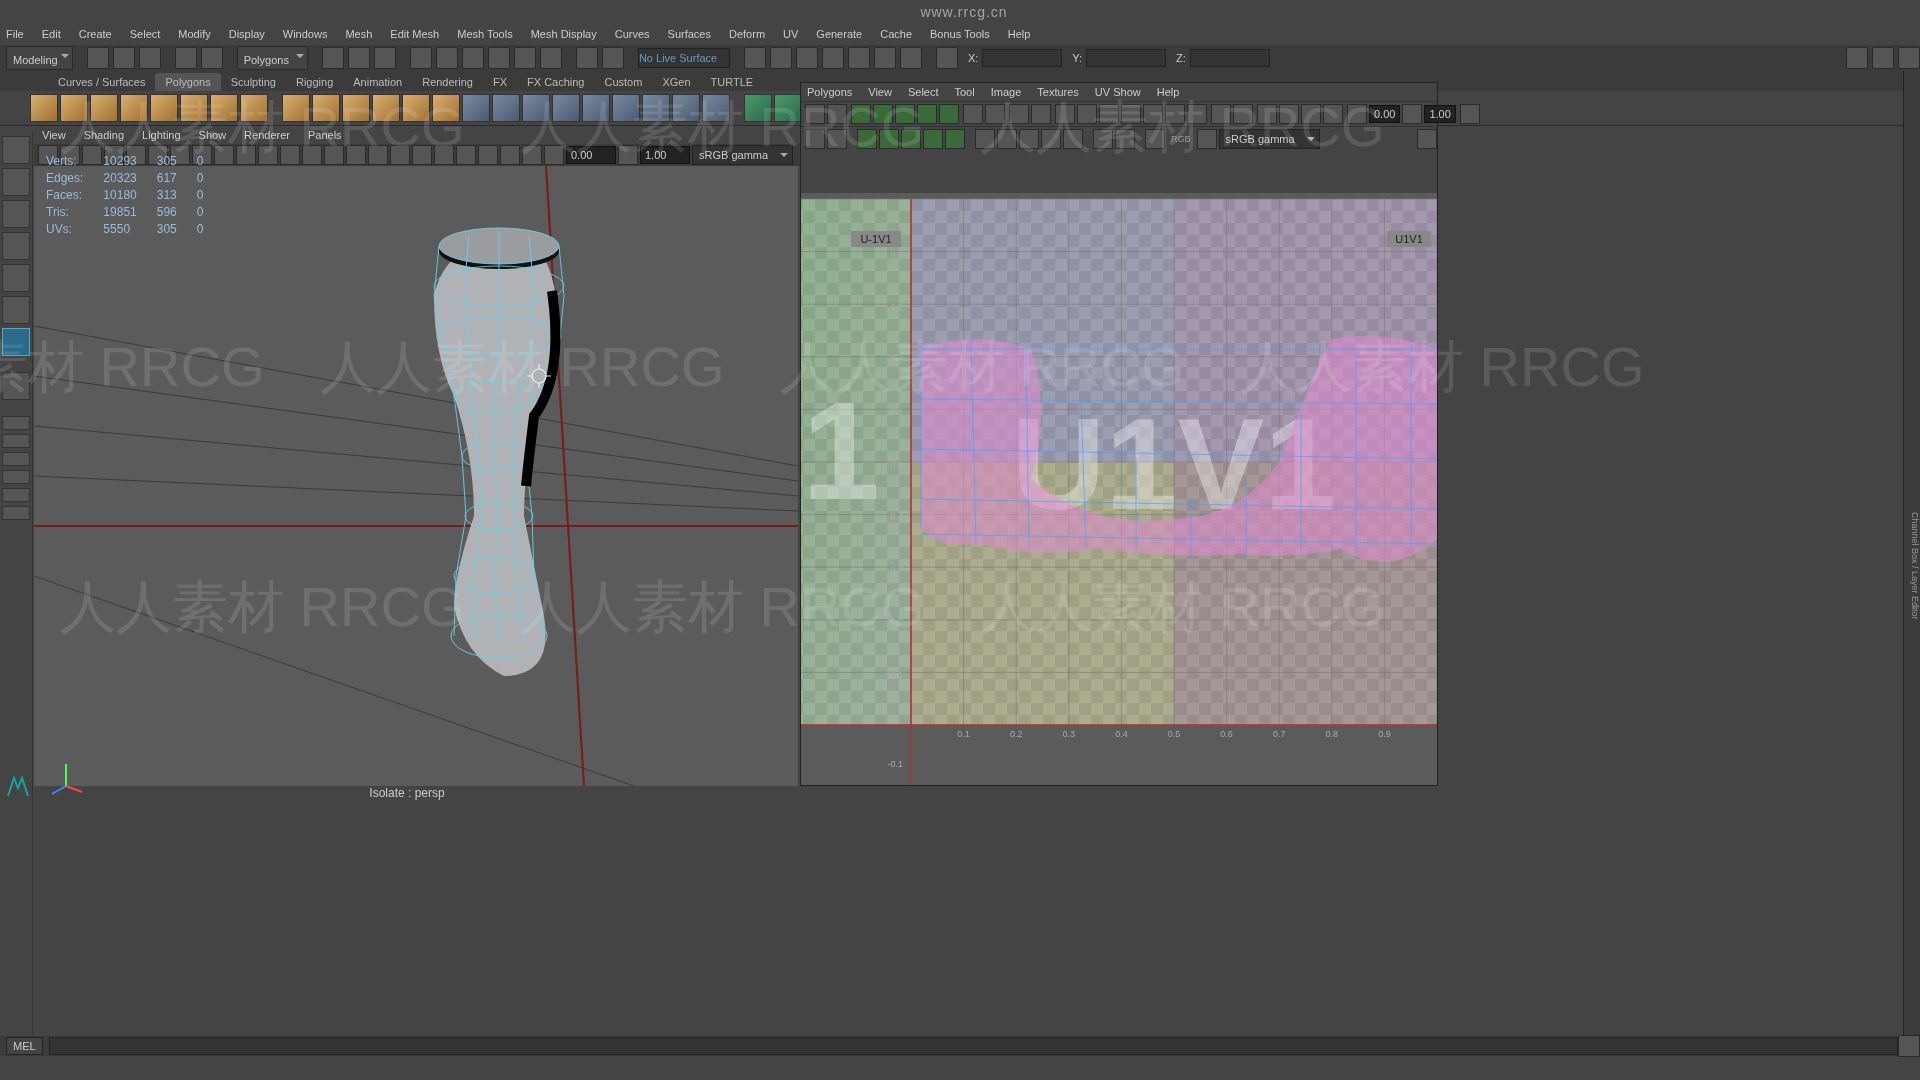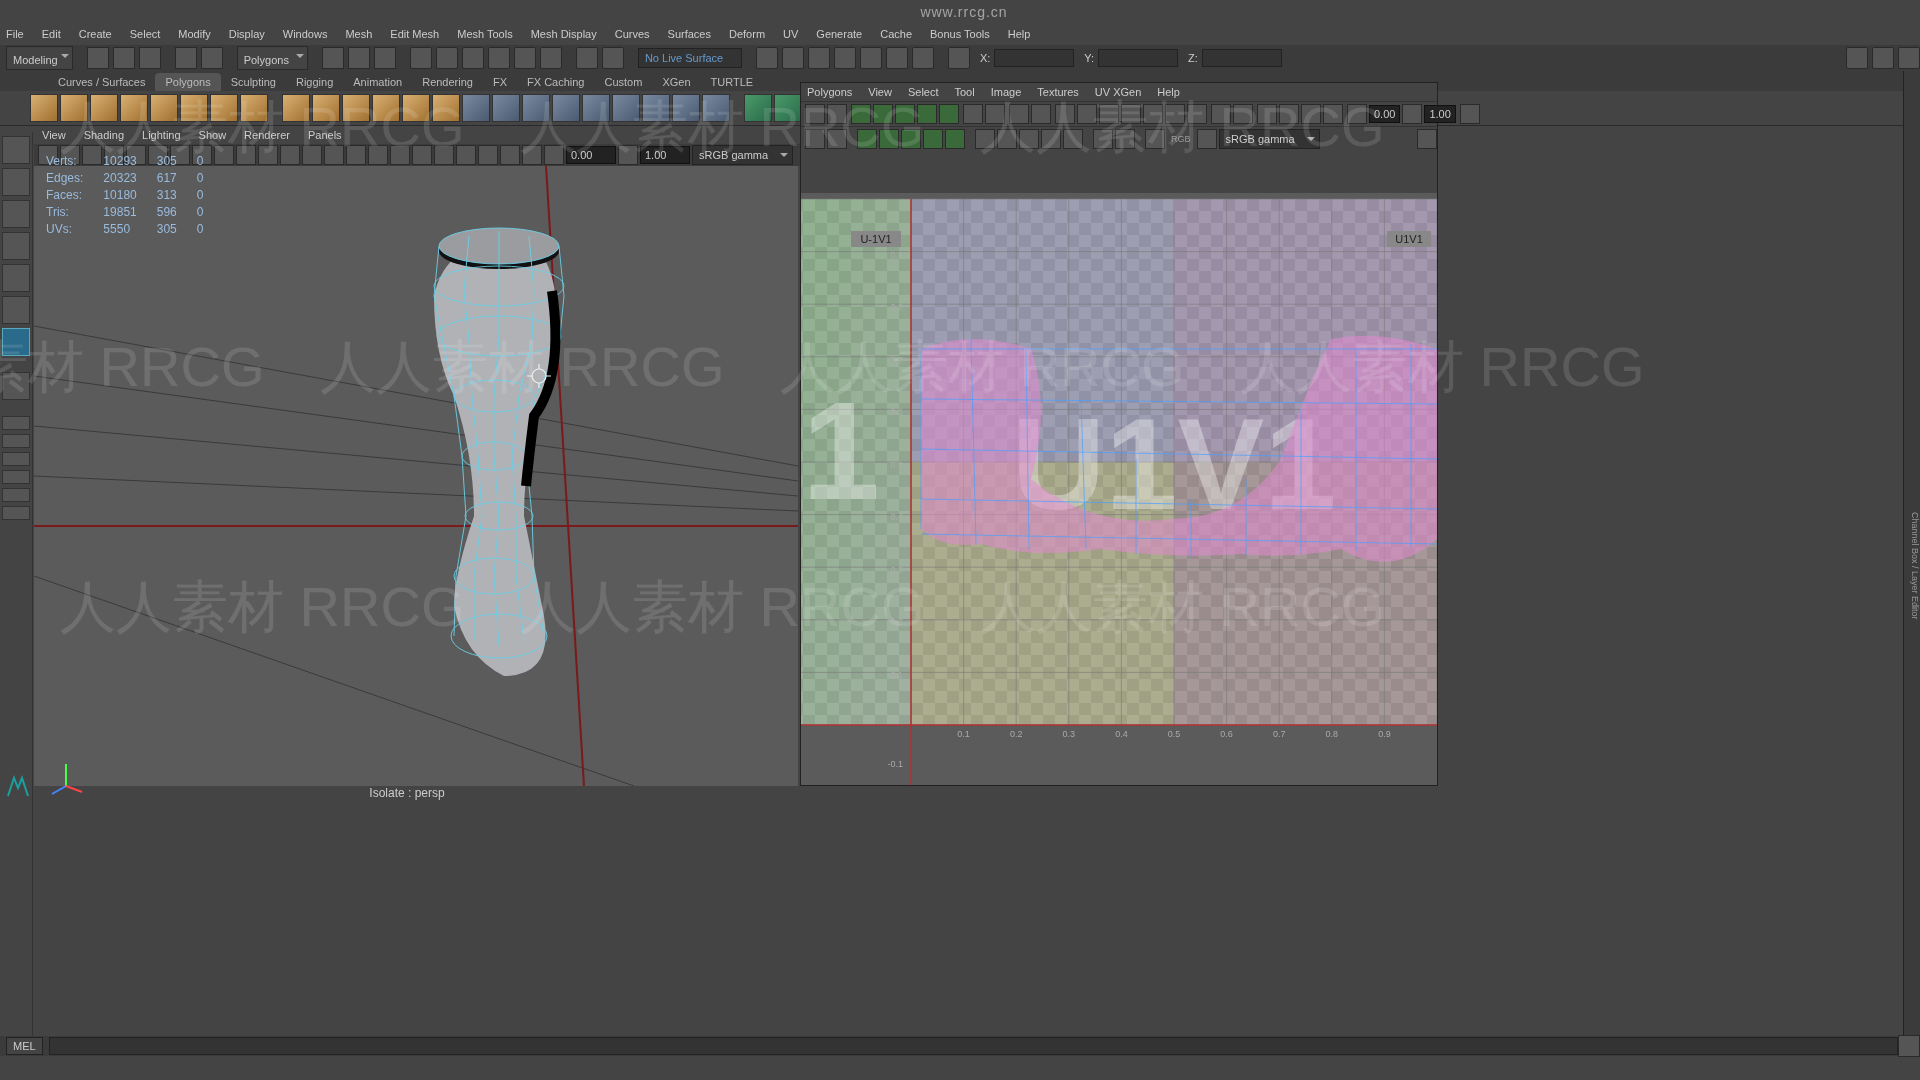--- a/index.html
+++ b/index.html
@@ -7,21 +7,21 @@
   .topmenu{position:absolute;top:25px;left:0;right:0;height:18px;background:#444;color:#ccc;display:flex;padding-left:6px}
   .topmenu span{margin-right:18px;line-height:18px;cursor:default}
   
   .wmurl{position:absolute;top:4px;left:8px;right:0;text-align:center;color:rgba(255,255,255,.5);font-size:14px;letter-spacing:1px;user-select:none;pointer-events:none}
   
   .moderow{position:absolute;top:45px;left:0;right:0;height:26px;background:#3b3b3b;display:flex;align-items:center;padding-left:6px;gap:4px}
   .modebox{background:#444;border:1px solid #2a2a2a;height:18px;padding:4px 14px 0 6px;line-height:18px;position:relative}
   .modebox:after{content:"";position:absolute;right:3px;top:7px;border:4px solid transparent;border-top-color:#aaa}
   .iconbtn{width:20px;height:20px;background:#555;border:1px solid #2a2a2a;flex:none}
   .sep{width:6px;height:20px}
-  .statusfld{background:#333;border:1px solid #222;height:18px;padding:0 6px;line-height:18px;color:#69c}
+  .statusfld{background:#333;border:1px solid #222;height:18px;padding:0 0;line-height:18px;color:#69c}
   .snapbtn{width:20px;height:20px;background:#555;border:1px solid #2a2a2a;flex:none;border-radius:2px}
   .moderow .xyz{margin-left:6px;color:#ccc}
   .moderow input{background:#333;border:1px solid #222;color:#ccc;height:16px;width:70px;padding:0 4px}
   
   .shelftabs{position:absolute;top:71px;left:0;right:0;height:20px;background:#3b3b3b;display:flex;align-items:flex-end;padding-left:48px;color:#bbb}
   .shelftabs span{padding:3px 10px;background:#3b3b3b;border-top-left-radius:4px;border-top-right-radius:4px;margin-right:0px}
   .shelftabs span.active{background:#555}
   .switcher{position:absolute;top:71px;left:6px;width:20px;height:20px;background:#555;border:1px solid #222}
   
   .shelf{position:absolute;top:91px;left:0;right:0;height:34px;background:#444;display:flex;align-items:center;padding-left:30px;gap:2px;border-bottom:1px solid #2a2a2a}
@@ -361,21 +361,21 @@
 </svg>
 
 <div class="uvwin">
   <div class="uvmenu">
     <span>Polygons</span>
     <span>View</span>
     <span>Select</span>
     <span>Tool</span>
     <span>Image</span>
     <span>Textures</span>
-    <span>UV XGen</span>
+    <span>UV Show</span>
     <span>Help</span>
   </div>
   <div class="uvtoolbar">
     <div class="mini"></div>
     <div class="mini"></div>
     <div style="width:6px"></div>
     <div class="mini grn"></div>
     <div class="mini grn"></div>
     <div class="mini grn"></div>
     <div class="mini grn"></div>

